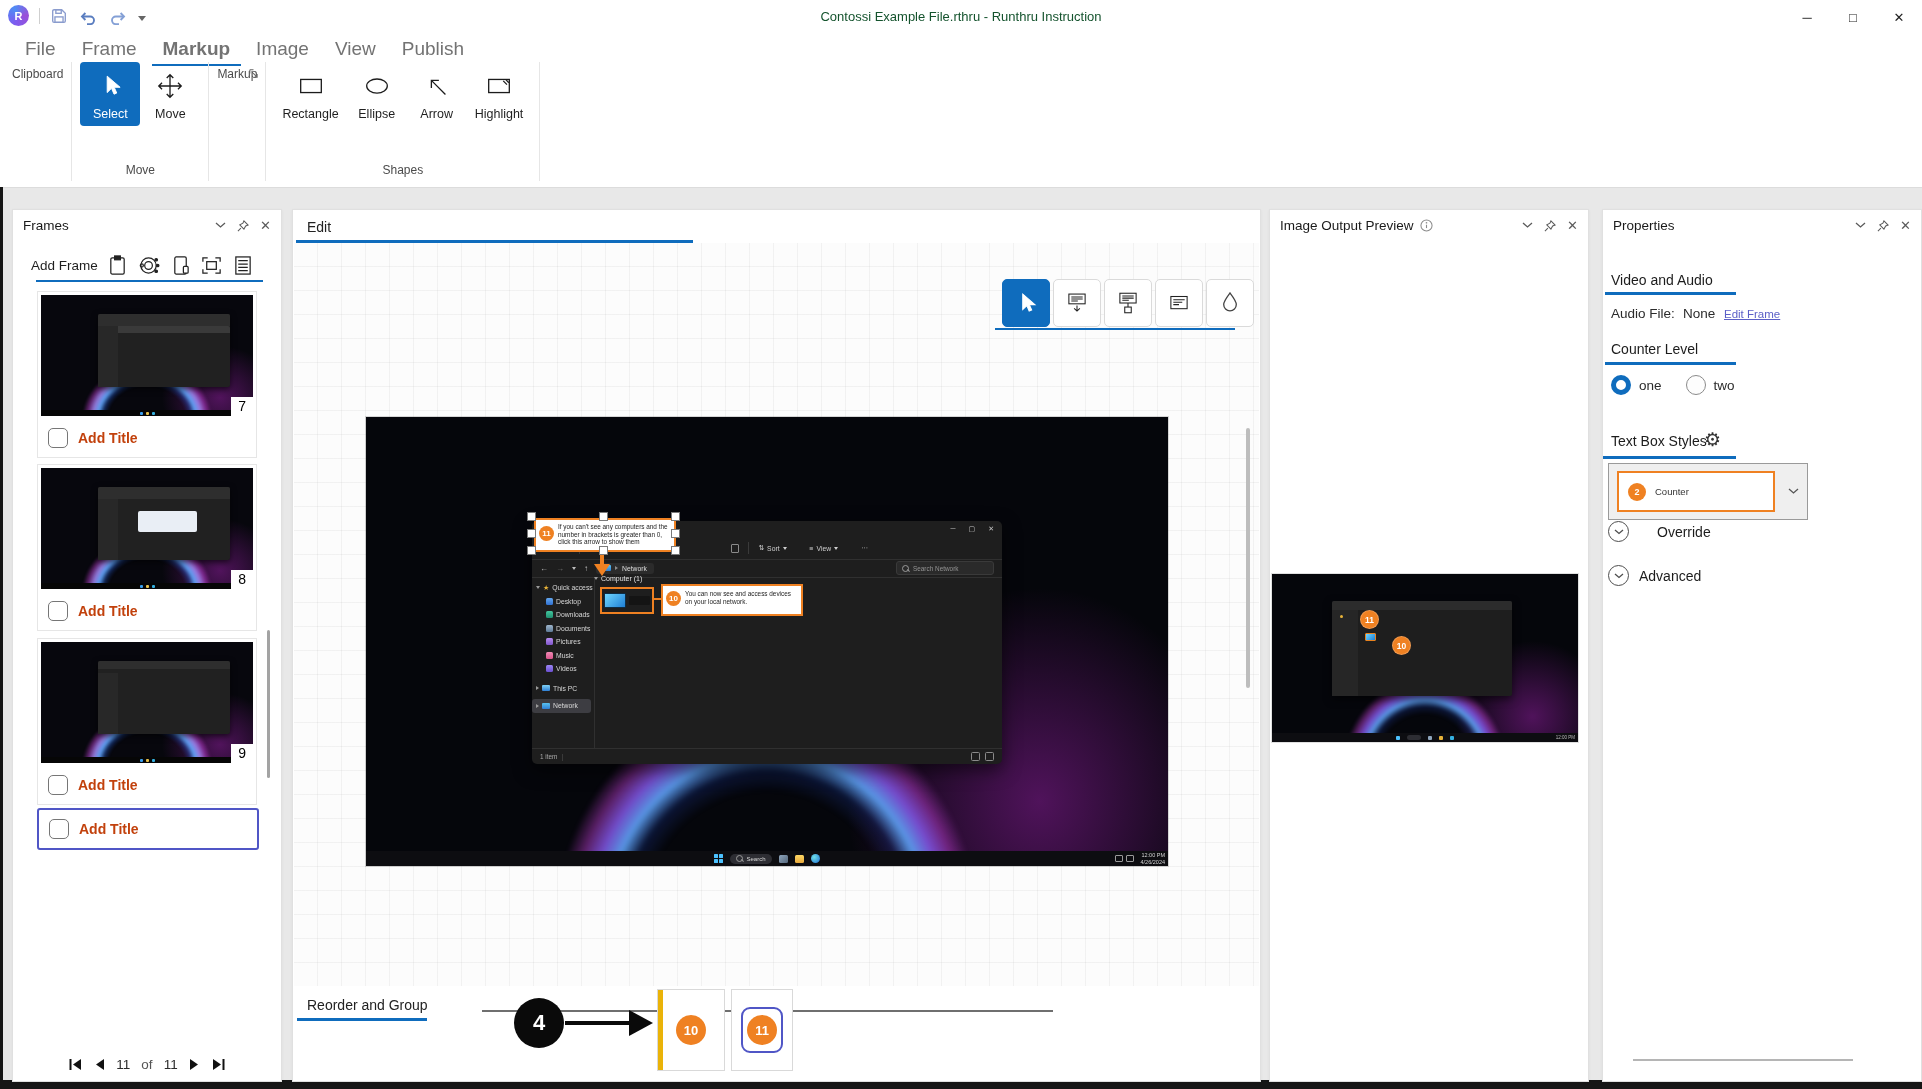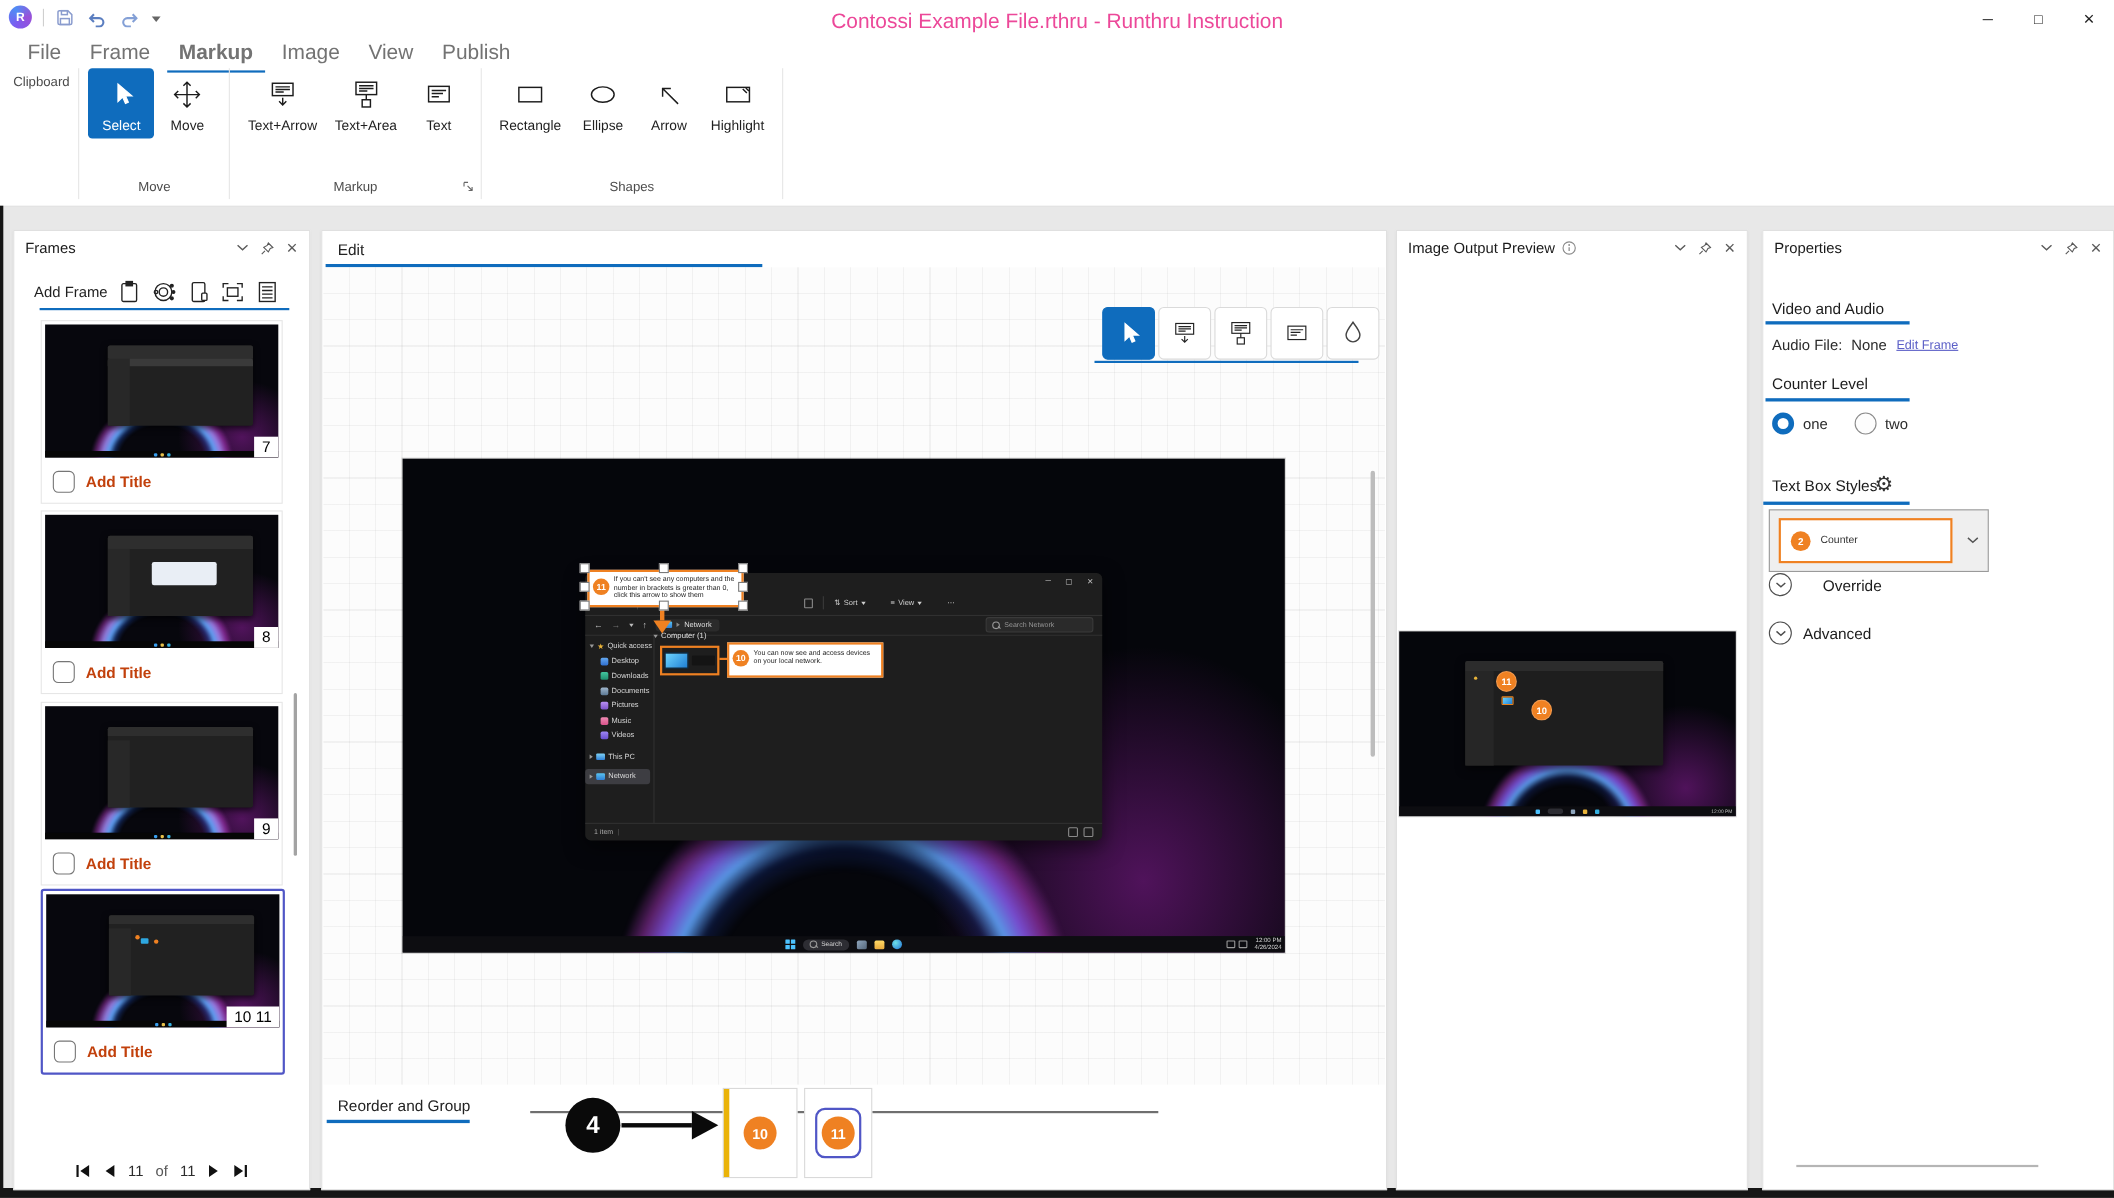--- a/index.html
+++ b/index.html
@@ -6,21 +6,21 @@
   #app{position:relative;width:1922px;height:1089px;background:#e8e8e8;overflow:hidden;
        font-family:"Liberation Sans",sans-serif;color:#1f1f1f;
        --accent:#0f6cbd;--orange:#ef8122;--indigo:#5056c6;}
   .p{position:absolute}
   .fx{display:flex;align-items:center}
   svg{display:block}
 
   
   #chrome{position:absolute;left:0;top:0;width:1922px;height:187px;background:#fff;border-bottom:1px solid #dcdcdc}
   #titlebar{position:absolute;left:0;top:0;right:0;height:34px}
-  #title{position:absolute;left:0;right:0;top:9px;text-align:center;font-size:19px;color:#ec4899}
+  #title{position:absolute;left:0;right:0;top:9px;text-align:center;font-size:13px;color:#14532d}
   .qat{position:absolute;left:8px;top:5px;display:flex;align-items:center;gap:10px}
   #applogo{width:21px;height:21px;border-radius:50%;background:conic-gradient(from 210deg,#7b5cf0,#4f8df5,#9a4fd8,#7b5cf0);
            color:#fff;font-size:11px;font-weight:bold;display:flex;align-items:center;justify-content:center}
   .qsep{width:1px;height:16px;background:#cfcfcf}
   .wctl{position:absolute;top:0;right:0;display:flex;height:34px}
   .wbtn{width:46px;display:flex;align-items:center;justify-content:center;font-size:13px;color:#222}
   
   #menubar{position:absolute;left:14px;top:34px;display:flex;gap:4px}
   .mi{padding:4px 11px 6px;font-size:19px;color:#737373}
   .mi.active{font-weight:bold;border-bottom:2.5px solid var(--accent);padding-bottom:3.5px}
@@ -174,44 +174,20 @@
             <svg width="30" height="30" viewBox="0 0 32 32">
               <path d="M16 4v24M4 16h24M12.5 7.5 16 4l3.5 3.5M12.5 24.5 16 28l3.5-3.5M7.5 12.5 4 16l3.5 3.5M24.5 12.5 28 16l-3.5 3.5"></path>
               </svg>
             <span>Move</span>
           </div>
         </div>
         <div class="rlabel">Move</div>
       </div>
 
       <div class="rgroup">
-        <div class="rrow">
-          <div class="rbtn">
-            <svg width="30" height="30" viewBox="0 0 32 32">
-              <rect x="6" y="5" width="20" height="12"></rect>
-                <path d="M9 8.5h14M9 11h14M9 13.5h8M16 19v7M12.5 22.5 16 26l3.5-3.5"></path>
-              </svg>
-            <span>Text+Arrow</span>
-          </div>
-          <div class="rbtn">
-            <svg width="30" height="30" viewBox="0 0 32 32">
-              <rect x="6" y="4" width="20" height="12"></rect>
-                <path d="M9 7.5h14M9 10h14M9 12.5h8M16 16v5"></path>
-                <rect x="12" y="21" width="8" height="7"></rect>
-              </svg>
-            <span>Text+Area</span>
-          </div>
-          <div class="rbtn">
-            <svg width="30" height="30" viewBox="0 0 32 32">
-              <rect x="6" y="8" width="20" height="15"></rect>
-                <path d="M9 12h14M9 15h11M9 18h7"></path>
-              </svg>
-            <span>Text</span>
-          </div>
-        </div>
         <div class="rlabel">
           <span>Markup</span>
           <span class="launcher">
             <svg width="11" height="11" viewBox="0 0 12 12" fill="none" stroke="#666" stroke-width="1.1">
               <path d="M2 2h4M2 2v4M5.5 5.5 10 10M10 6.5V10H6.5"></path>
               </svg>
           </span>
         </div>
       </div>
 
@@ -365,37 +341,20 @@
           </div>
         <div class="fnum">9</div>
       </div>
       <div class="ftitle">
           <span class="cb"></span>
           <span>Add Title</span>
         </div>
     </div>
 
     <div class="fcard sel" style="top:598px">
-      <div class="thumb">
-        <div class="haze"></div>
-        <div class="glow"></div>
-        <div class="twin">
-            <div class="bar" style="height:10%"></div>
-            <div class="side"></div>
-          <div style="position:absolute;left:22%;top:28%;width:7px;height:5px;background:#2ea7e0;border-radius:1px"></div>
-          <div style="position:absolute;left:18%;top:24%;width:4px;height:4px;background:#ef8122;border-radius:50%"></div>
-          <div style="position:absolute;left:31%;top:30%;width:4px;height:4px;background:#ef8122;border-radius:50%"></div>
-          </div>
-        <div class="tbar">
-            <span class="tdot" style="background:#3aa0f0"></span>
-            <span class="tdot" style="background:#e8c14a"></span>
-            <span class="tdot" style="background:#35b0e0"></span>
-          </div>
-        <div class="fnum">10 11</div>
-      </div>
       <div class="ftitle">
           <span class="cb"></span>
           <span>Add Title</span>
         </div>
     </div>
 
     <div class="p" style="left:254px;top:420px;width:3px;height:148px;background:#a3a3a3;border-radius:2px"></div>
 
     <div class="pgn">
       <span>

